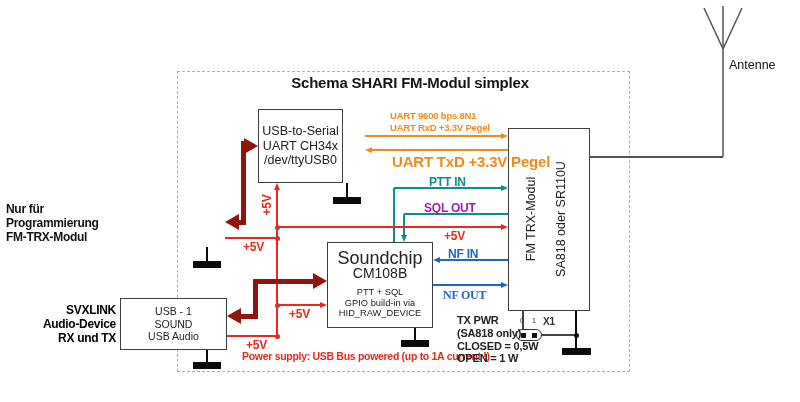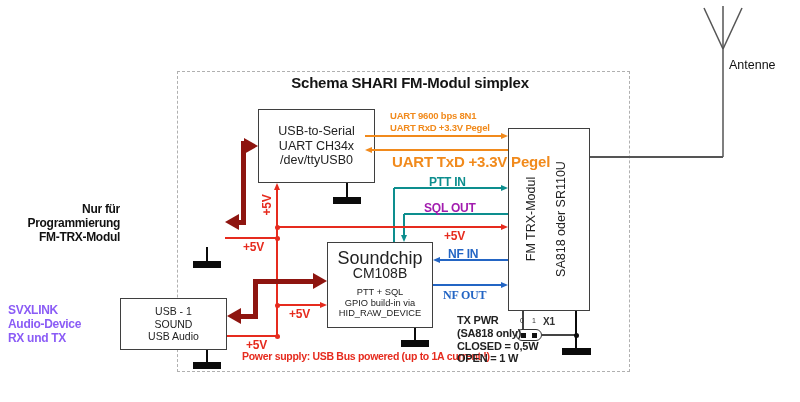--- a/index.html
+++ b/index.html
@@ -20,21 +20,21 @@
 </head>
 <body>
 
 <div class="canvas">
 
   <div class="abs" style="left:177px;top:71px;width:451px;height:299px;border:1px dashed #b0b0b0;"></div>
 
   <div class="abs" style="left:260px;top:74px;width:300px;text-align:center;font-size:15px;font-weight:bold;
               letter-spacing:-0.2px;color:#141414;">Schema SHARI FM-Modul simplex</div>
 
-  <div class="blk" style="left:258px;top:109px;width:117px;height:74px;font-size:12.5px;line-height:14.5px;">
+  <div class="blk" style="left:258px;top:109px;width:85px;height:74px;font-size:12.5px;line-height:14.5px;">
     <span>USB-to-Serial</span>
     <span>UART CH34x</span>
     <span>/dev/ttyUSB0</span>
   </div>
 
 
   <div class="blk" style="left:120px;top:298px;width:107px;height:52px;font-size:10.5px;line-height:12.5px;">
     <span>USB - 1</span>
     <span>SOUND</span>
     <span>USB Audio</span>
@@ -46,29 +46,29 @@
     <span style="height:6px;"></span>
     <span style="font-size:9.3px;line-height:10.8px;">PTT + SQL</span>
     <span style="font-size:9.3px;line-height:10.8px;">GPIO build-in via</span>
     <span style="font-size:9.3px;line-height:10.8px;">HID_RAW_DEVICE</span>
   </div>
 
   <div class="blk" style="left:508px;top:128px;width:82px;height:183px;"></div>
   <span class="rot" style="left:531px;top:219px;font-size:12.5px;color:#222;">FM TRX-Modul</span>
   <span class="rot" style="left:561px;top:219px;font-size:12.5px;color:#222;">SA818 oder SR110U</span>
 
-  <div class="abs" style="left:6px;top:202px;width:114px;text-align:right;font-size:12px;font-weight:bold;
+  <div class="abs" style="left:6px;top:202px;width:114px;text-align:left;font-size:12px;font-weight:bold;
               line-height:14px;letter-spacing:-0.3px;color:#111;">
     <span class="noteline">Nur für</span>
     <span class="noteline">Programmierung</span>
     <span class="noteline">FM-TRX-Modul</span>
   </div>
 
-  <div class="abs" style="left:8px;top:303px;width:108px;text-align:left;font-size:12px;font-weight:bold;
-              line-height:14px;letter-spacing:-0.3px;color:#8b5cf6;">
+  <div class="abs" style="left:8px;top:303px;width:108px;text-align:right;font-size:12px;font-weight:bold;
+              line-height:14px;letter-spacing:-0.3px;color:#000000;">
     <span class="noteline">SVXLINK</span>
     <span class="noteline">Audio-Device</span>
     <span class="noteline">RX und TX</span>
   </div>
 
   <div class="hl" style="left:365px;top:135.3px;width:137px;background:#f18a1c;"></div>
   <div class="arr" style="left:501px;top:132.5px;border-top:3.5px solid transparent;border-bottom:3.5px solid transparent;border-left:7px solid #f18a1c;"></div>
   <div class="hl" style="left:371px;top:149.3px;width:137px;background:#f18a1c;"></div>
   <div class="arr" style="left:365px;top:146.5px;border-top:3.5px solid transparent;border-bottom:3.5px solid transparent;border-right:7px solid #f18a1c;"></div>
   <span class="lbl" style="left:390px;top:110px;font-size:9.5px;color:#f18a1c;">UART 9600 bps 8N1</span>

